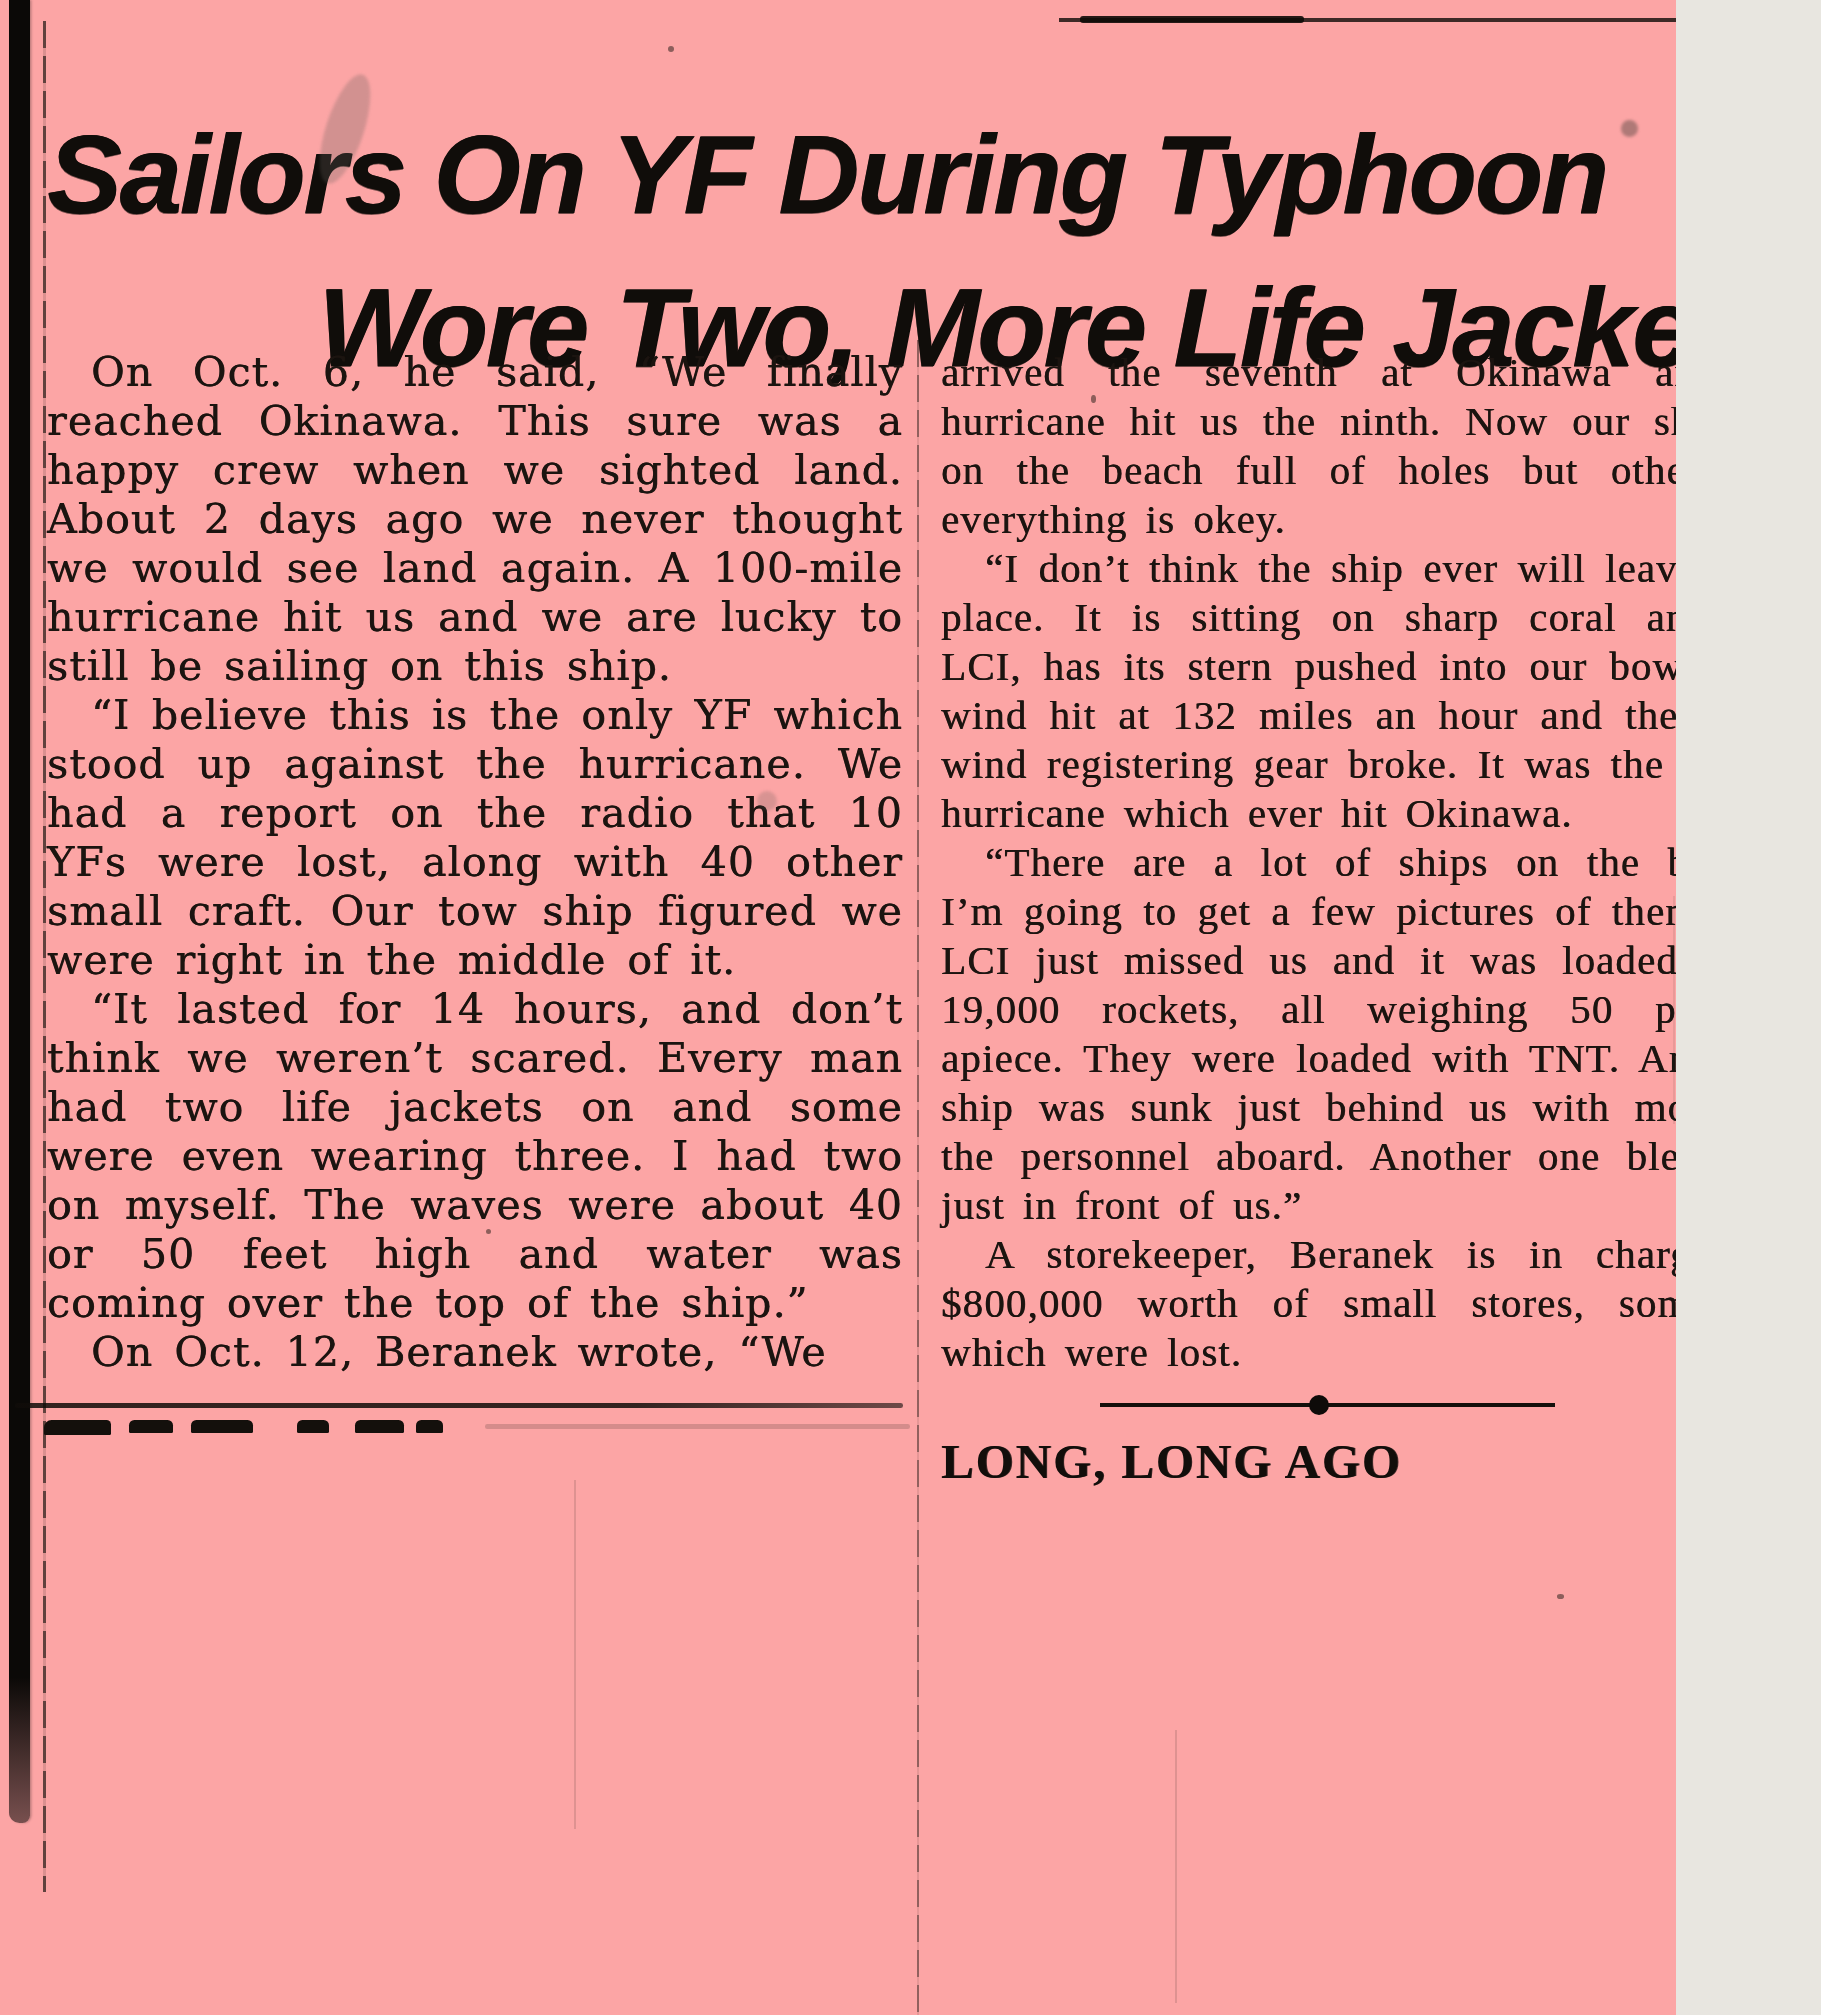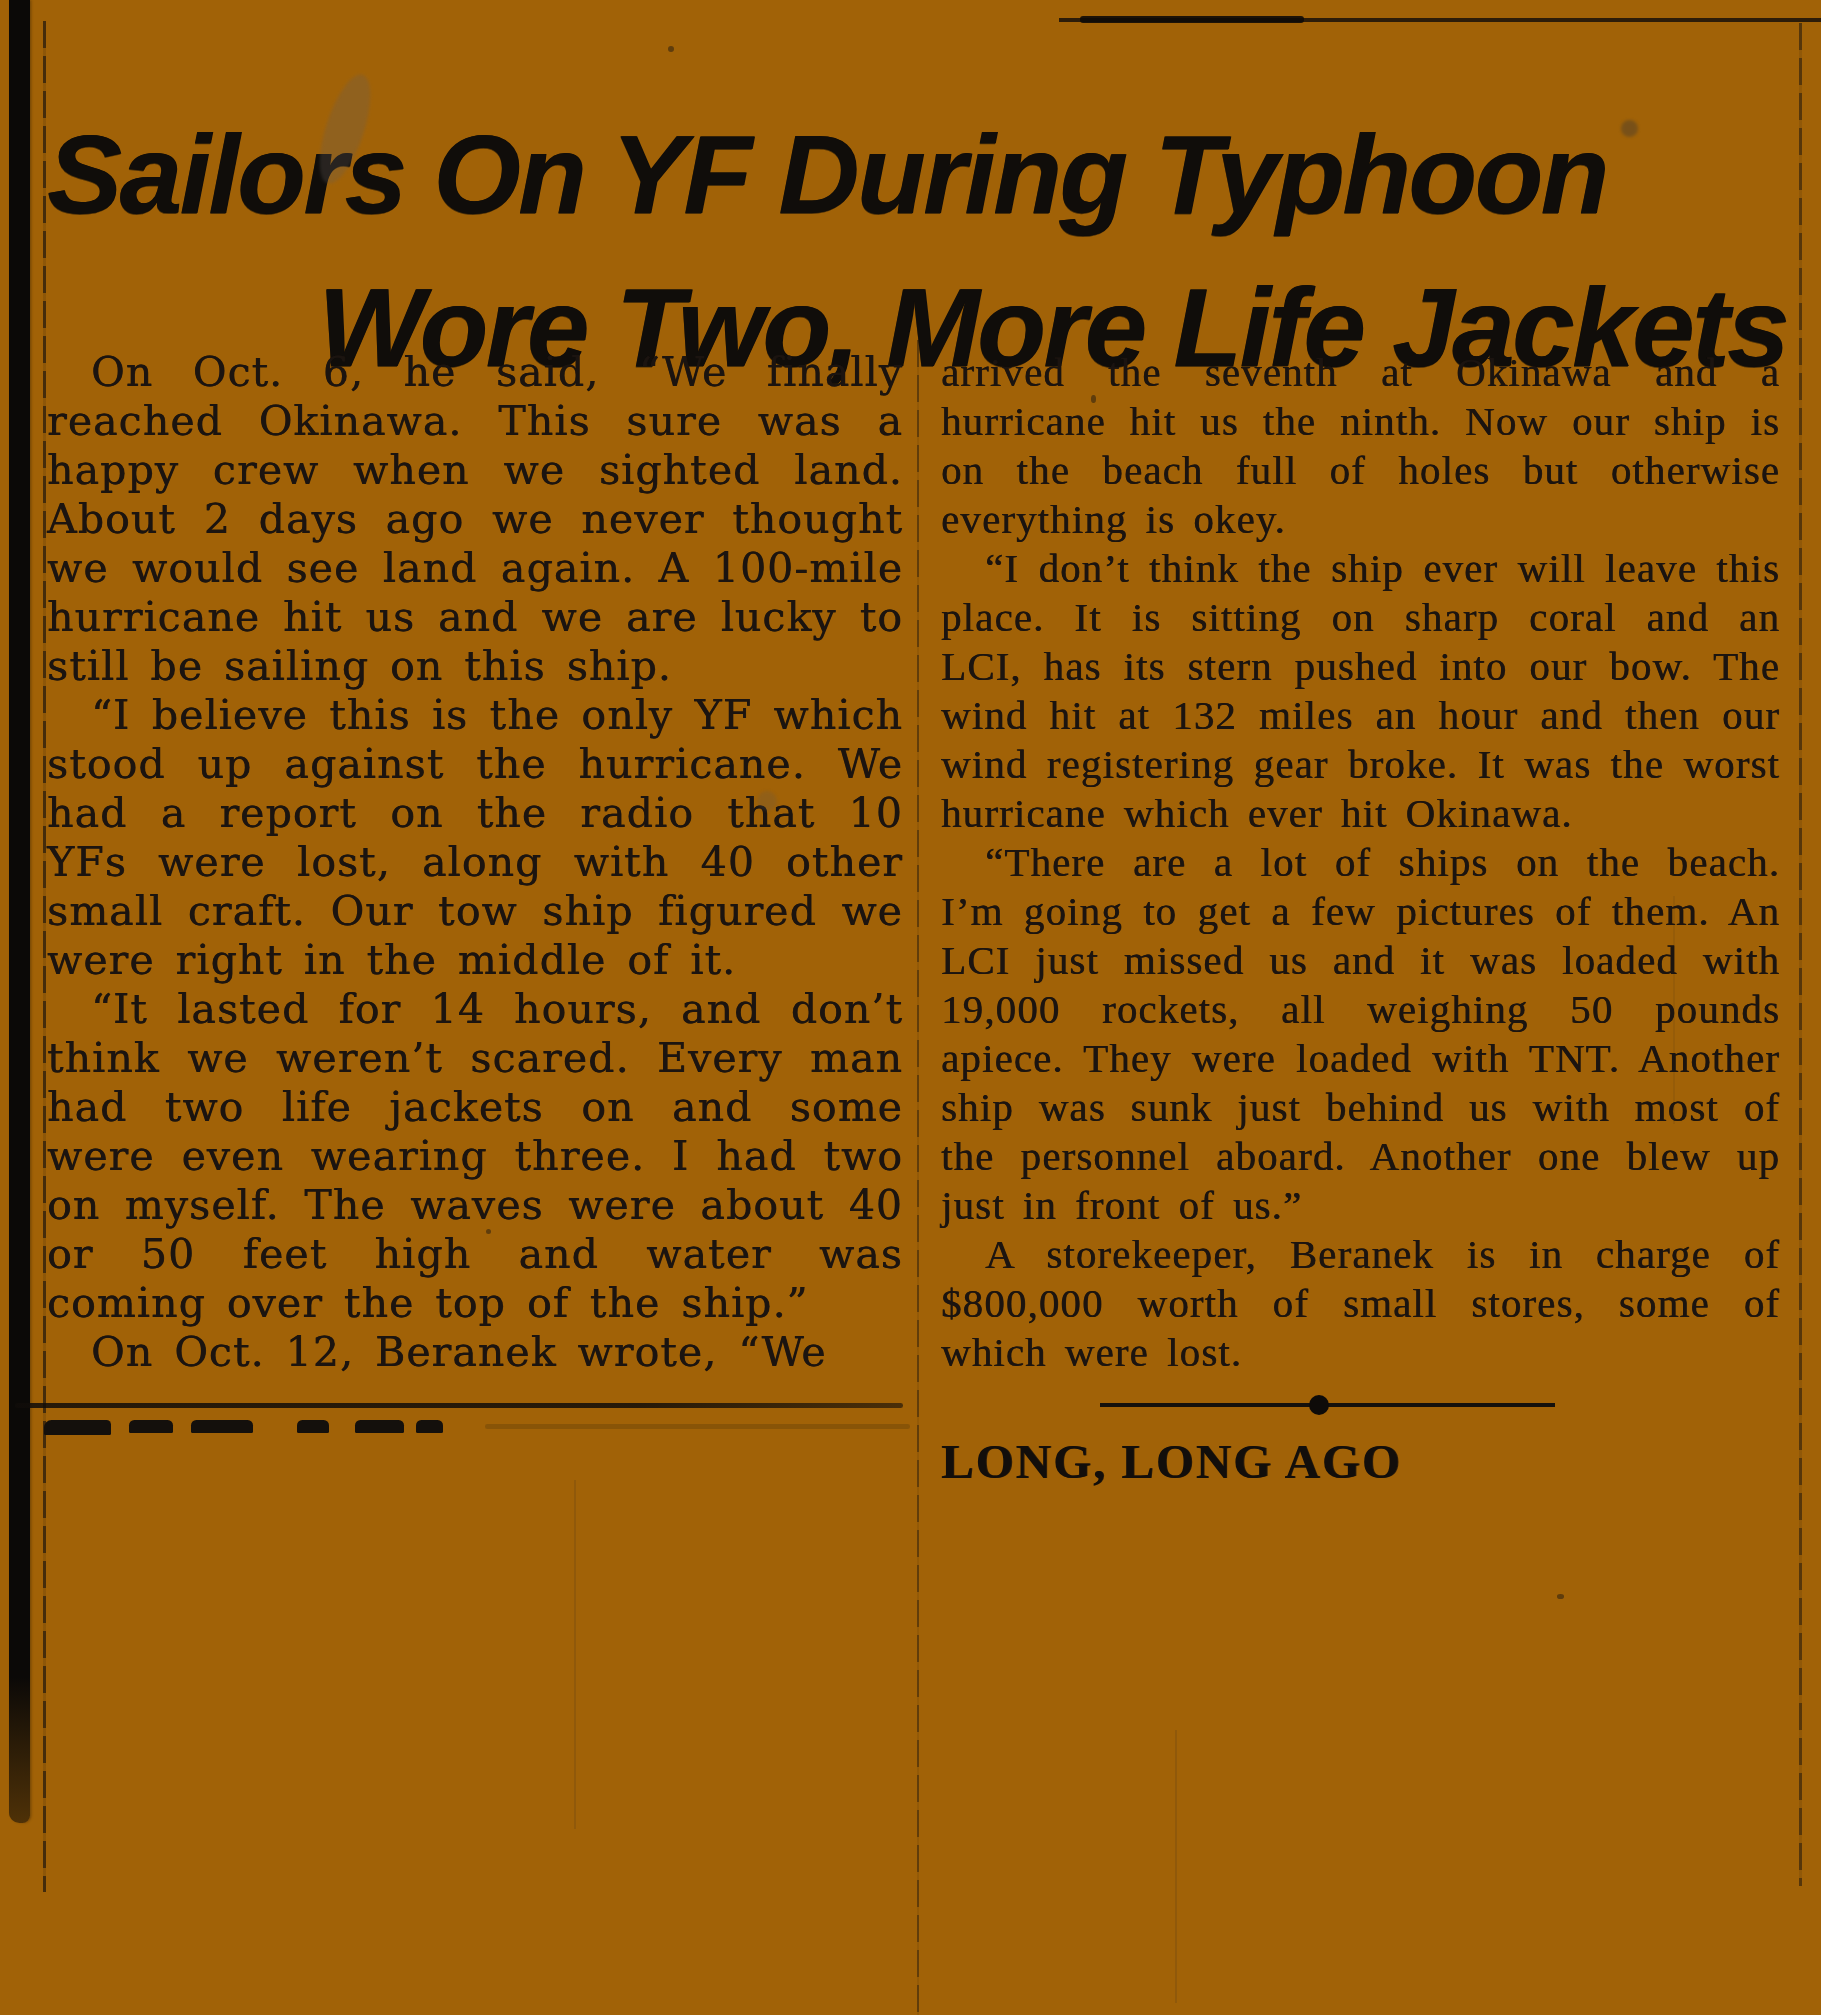--- a/index.html
+++ b/index.html
@@ -1,19 +1,19 @@
 <!DOCTYPE html>
 <html style="font-size:12px"><head>
 <meta charset="utf-8">
 <style>
   html,body{margin:0;padding:0;background:#e8e6e0;}
   .page{
     position:relative;
-    width:1821px;height:2015px;
-    background:#a16207;
+    width:1676px;height:2015px;
+    background:#fca5a5;
     overflow:hidden;
     font-family:"DejaVu Serif", serif;
     color:#1b1410;
   }
   
   .edge-bar{
     position:absolute;left:9px;top:0;width:20.5px;height:1823px;
     background:linear-gradient(to bottom,#0b0907 0 92%,rgba(11,9,7,.55));
     border-radius:0 0 7.6px 10.6px;
     box-shadow:1.5px 0 2.3px rgba(0,0,0,.25);

